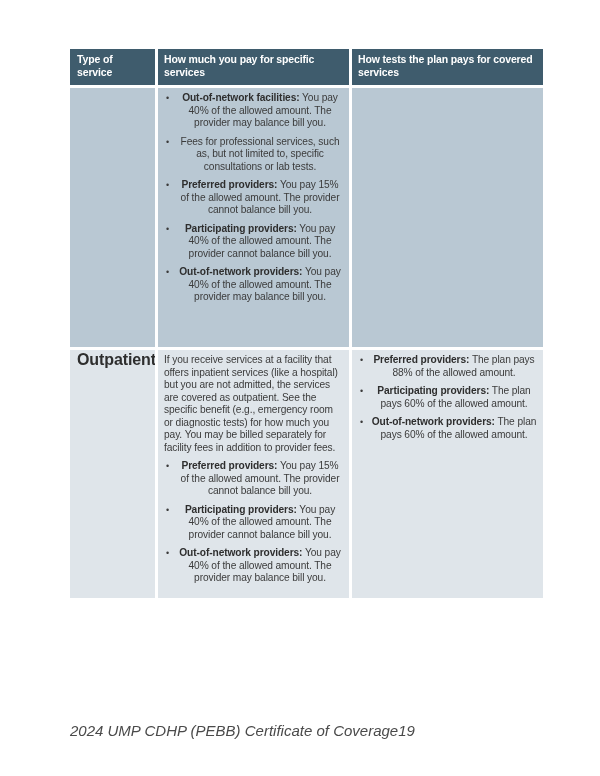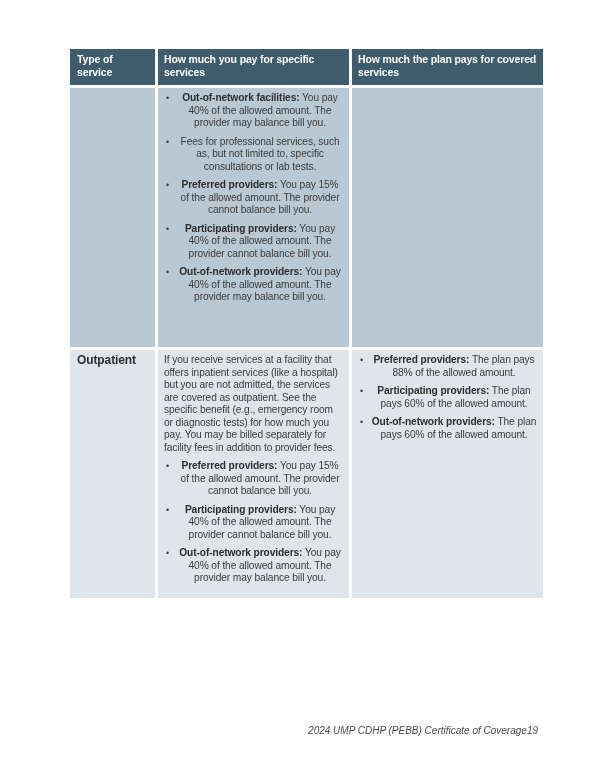--- a/index.html
+++ b/index.html
@@ -37,52 +37,51 @@
   .td {
     font-size:10.2px;
     line-height:12.5px;
     letter-spacing:-0.1px;
     padding:4px 6px 0 6px;
   }
   .td.svc {
     padding-left:7px;
     font-weight:bold;
     color:#2e2e2e;
-    font-size:12px;
+    font-size:16px;
   }
   .item { display:flex; margin-bottom:6px; }
   .item:last-child { margin-bottom:0; }
   .marker {
     flex:0 0 13px;
     padding-left:2px;
     font-size:9px;
     line-height:12.5px;
     color:#3b3b3b;
   }
   .itxt { flex:1;text-align:center; }
   .para { margin-bottom:6px; }
   b { font-weight:bold; color:#2e2e2e; }
   .footer {
     position:absolute; left:70px; top:724px; width:460px;
-    display:flex; justify-content:flex-end;
-    font-size:10px; font-style:italic; color:#4a4a4a;
+    display:flex; justify-content:flex-start;
+    font-size:15px; font-style:italic; color:#4a4a4a;
     line-height:13px;
-    margin-left:8px;
   }
 </style>
 </head>
 <body>
 
 <div class="page">
 
   <div class="benefits-table">
 
     <div class="cell th first">Type of service</div>
     <div class="cell th">How much you pay for specific services</div>
-    <div class="cell th">How much the plan pays for covered services</div>
+    <div class="cell th">How tests the plan pays for covered services</div>
 
     <div class="cell td svc c-dark"></div>
 
     <div class="cell td c-dark">
       <div class="item">
         <span class="marker">•</span>
         <div class="itxt"><b>Out-of-network facilities:</b><span> You pay 40% of the allowed amount. The provider may balance bill you.</span></div>
       </div>
       <div class="item">
         <span class="marker">•</span>

